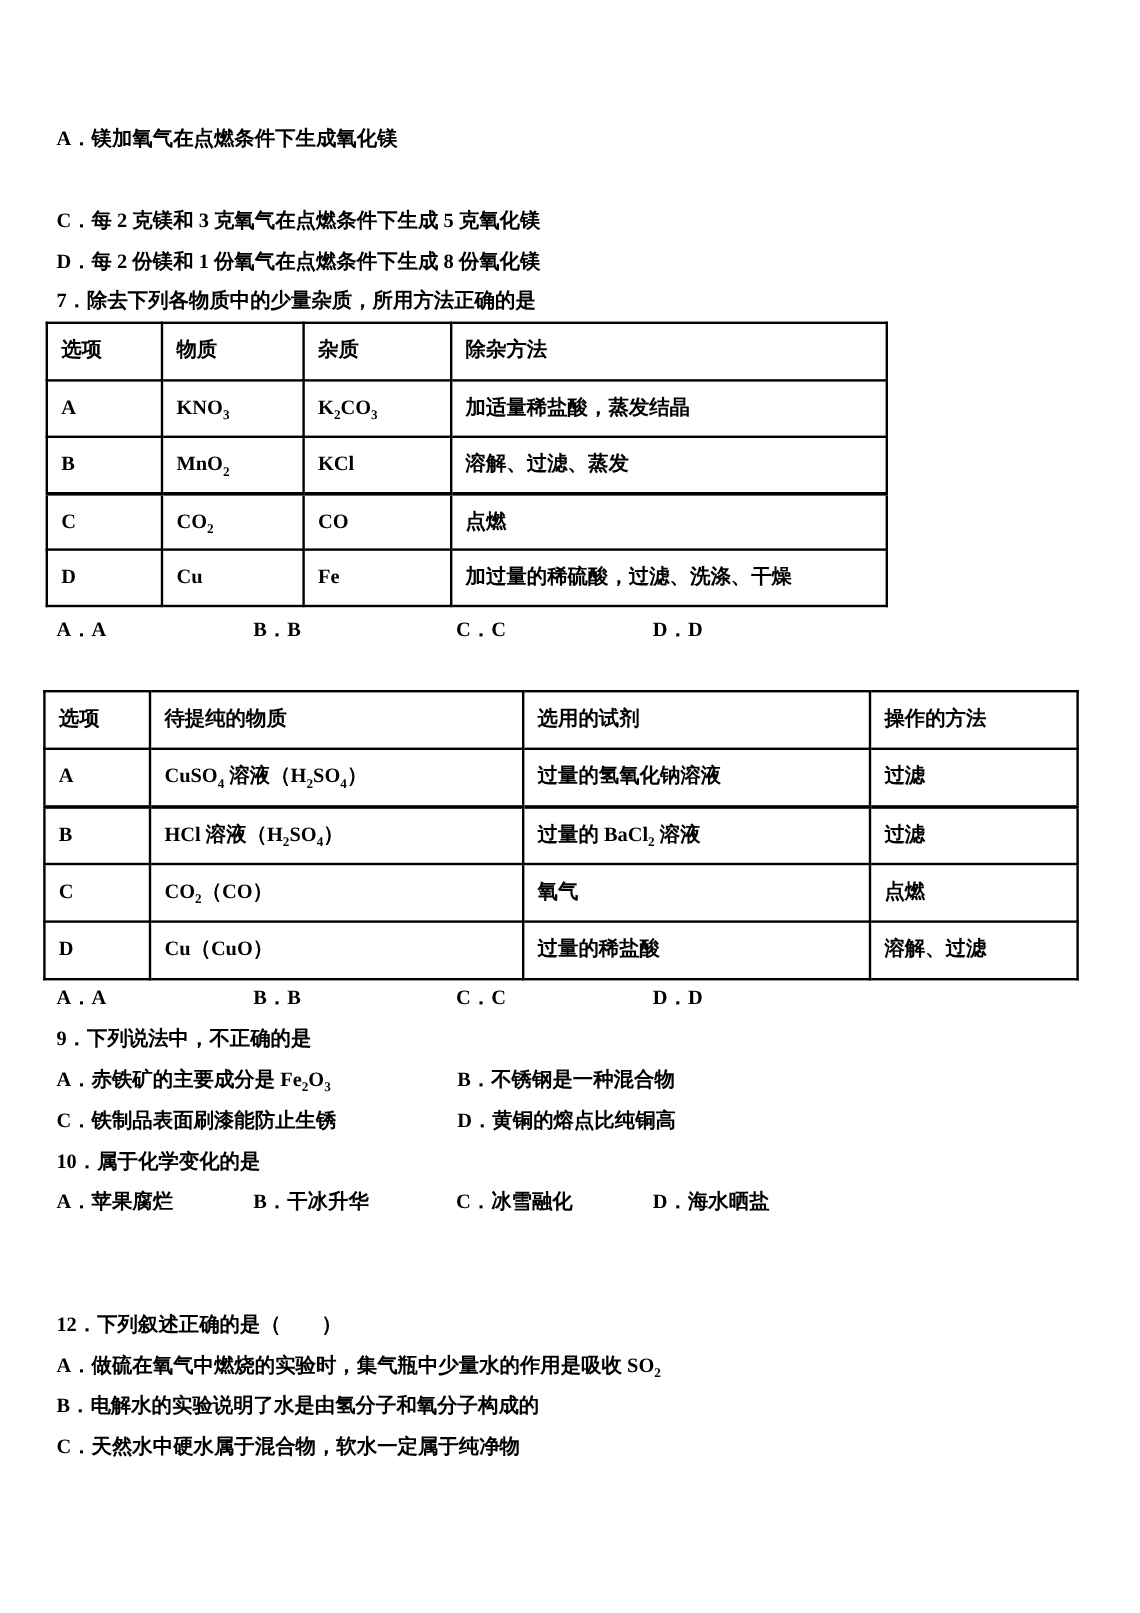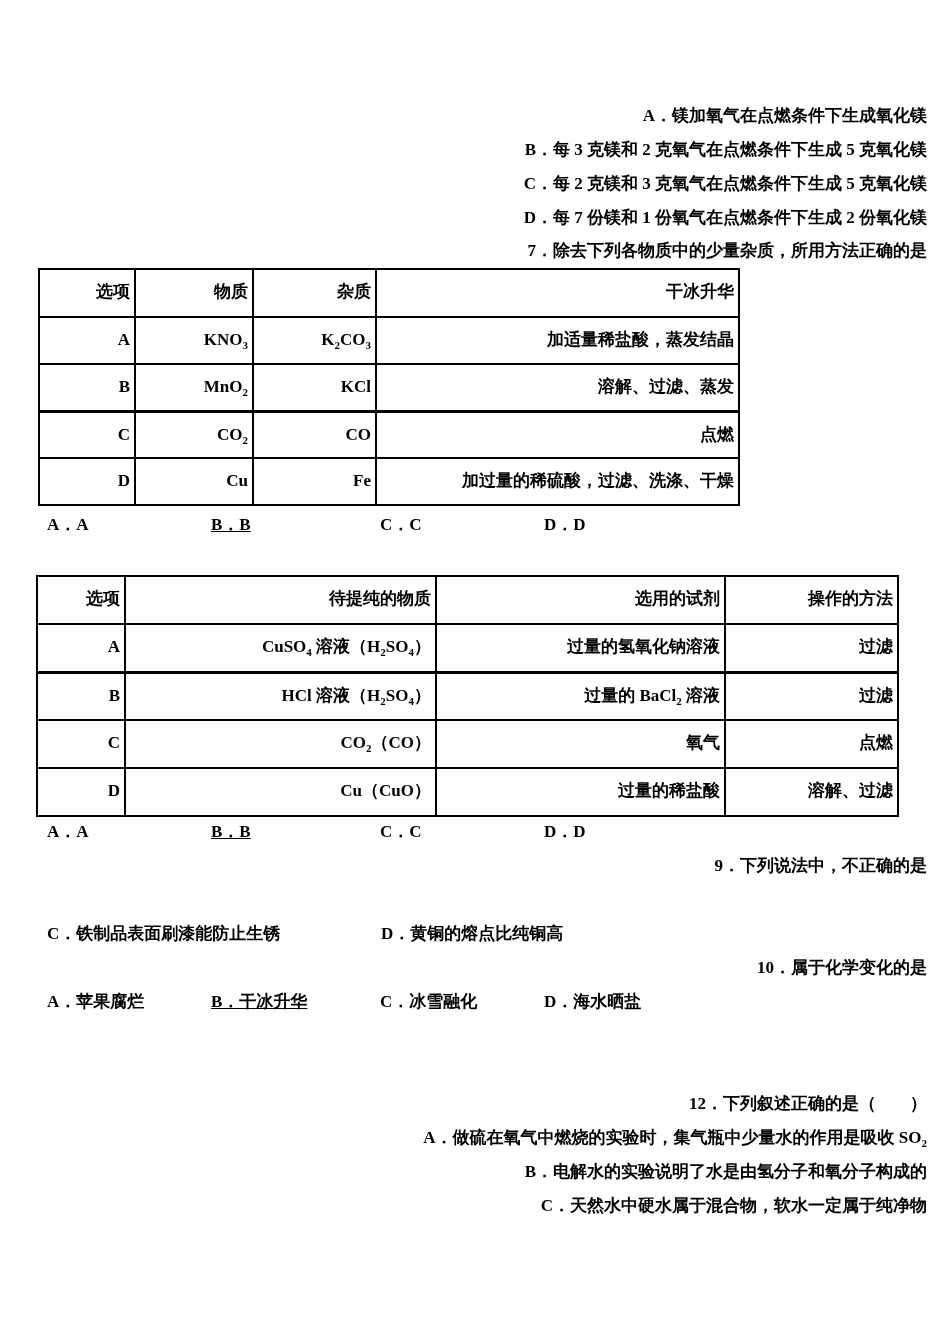--- a/index.html
+++ b/index.html
@@ -1,28 +1,27 @@
 <!DOCTYPE html>
 <html><head>
 <meta charset="utf-8">
 <style>
   html,body { margin:0; padding:0; background:#ffffff; }
   .page {
     position:relative; width:950px; height:1344px; background:#ffffff;
     font-family:"Liberation Serif","DejaVu Serif",serif;
     font-weight:bold; color:#000;
     overflow:hidden;
-    text-align:right;
   }
   .line {
     position:absolute; left:47px; font-size:17px; line-height:21px;
     white-space:nowrap; width:880px; height:23px;
   }
   .line span { position:absolute; top:0; white-space:nowrap; }
-  .c0 { left:0; } .c1 { left:164px;text-decoration:underline; } .c2 { left:333px; } .c3 { left:497px; }
+  .c0 { left:0; } .c1 { left:164px; } .c2 { left:333px; } .c3 { left:497px; }
   .cB { left:334px; }
   sub { font-size:11px; line-height:0; }
   .tbl { position:absolute; border-collapse:collapse; table-layout:fixed;border-radius:26px; }
   .tbl td {
     border:2px solid #000; vertical-align:top;
     padding:11px 4px 2px 11px; font-size:17px; line-height:21px;
     overflow:hidden;
   }
   .t1 { left:38px; top:268px; width:700px; }
   .t1 tr { height:47px; }
@@ -30,39 +29,38 @@
   .t2 { left:36px; top:575px; width:861px; }
   .t2 tr { height:48px; }
   tr.thick td { border-top-width:3px; }
 </style>
 </head>
 <body>
 
 <div class="page">
 
   <div class="line" style="top:105px">A．镁加氧气在点燃条件下生成氧化镁</div>
-  <div class="line" style="top:139px">B．每 3 克镁和 2 克氧气在点燃条件下生成 5 克氧化镁</div>
   <div class="line" style="top:173px">C．每 2 克镁和 3 克氧气在点燃条件下生成 5 克氧化镁</div>
-  <div class="line" style="top:207px">D．每 7 份镁和 1 份氧气在点燃条件下生成 2 份氧化镁</div>
+  <div class="line" style="top:207px">D．每 2 份镁和 1 份氧气在点燃条件下生成 8 份氧化镁</div>
 
   <div class="line" style="top:240px">7．除去下列各物质中的少量杂质，所用方法正确的是</div>
 
   <table class="tbl t1">
     <colgroup>
         <col style="width:96px">
         <col style="width:118px">
         <col style="width:123px">
         <col style="width:363px">
       </colgroup>
     <tbody>
         <tr class="hdr">
       <td>选项</td>
       <td>物质</td>
       <td>杂质</td>
-      <td>干冰升华</td>
+      <td>除杂方法</td>
     </tr>
     <tr>
       <td>A</td>
       <td>KNO<sub>3</sub></td>
       <td>K<sub>2</sub>CO<sub>3</sub></td>
       <td>加适量稀盐酸，蒸发结晶</td>
     </tr>
     <tr>
       <td>B</td>
       <td>MnO<sub>2</sub></td>
@@ -134,20 +132,24 @@
     </table>
 
   <div class="line" style="top:821px">
     <span class="c0">A．A</span>
     <span class="c1">B．B</span>
     <span class="c2">C．C</span>
     <span class="c3">D．D</span>
   </div>
 
   <div class="line" style="top:855px">9．下列说法中，不正确的是</div>
+  <div class="line" style="top:889px">
+    <span class="c0">A．赤铁矿的主要成分是 Fe<sub>2</sub>O<sub>3</sub></span>
+    <span class="cB">B．不锈钢是一种混合物</span>
+  </div>
   <div class="line" style="top:923px">
     <span class="c0">C．铁制品表面刷漆能防止生锈</span>
     <span class="cB">D．黄铜的熔点比纯铜高</span>
   </div>
 
   <div class="line" style="top:957px">10．属于化学变化的是</div>
   <div class="line" style="top:991px">
     <span class="c0">A．苹果腐烂</span>
     <span class="c1">B．干冰升华</span>
     <span class="c2">C．冰雪融化</span>

